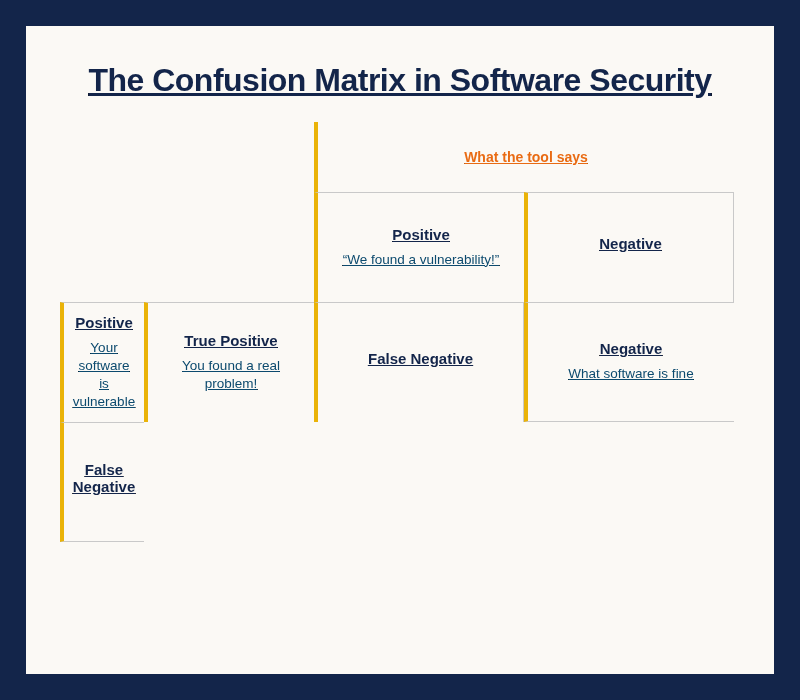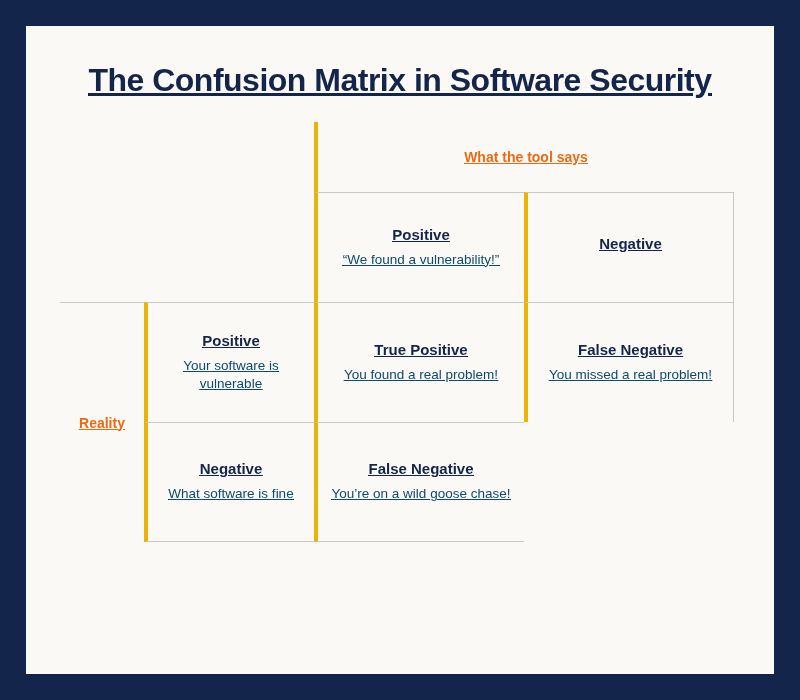--- a/index.html
+++ b/index.html
@@ -82,39 +82,34 @@
     <div class="cell"></div>
     <div class="cell"></div>
     <div class="cell bl bt">
       <div class="heading">Positive</div>
       <div class="desc">“We found a vulnerability!”</div>
     </div>
     <div class="cell bl bt br">
       <div class="heading">Negative</div>
     </div>
 
-    <div class="cell reality bt">
-      <span class="accent-label">Reality</span>
-    </div>
     <div class="cell bl bt">
       <div class="heading">Positive</div>
       <div class="desc">Your software is vulnerable</div>
     </div>
     <div class="cell bl bt">
       <div class="heading">True Positive</div>
       <div class="desc">You found a real problem!</div>
     </div>
     <div class="cell bl bt br">
       <div class="heading">False Negative</div>
-      <div class="desc">You missed a real problem!</div>
     </div>
 
     <div class="cell bl bt bb">
       <div class="heading">Negative</div>
       <div class="desc">What software is fine</div>
     </div>
     <div class="cell bl bt bb">
       <div class="heading">False Negative</div>
-      <div class="desc">You’re on a wild goose chase!</div>
     </div>
 
   </div>
 </div>
 
 </body></html>

